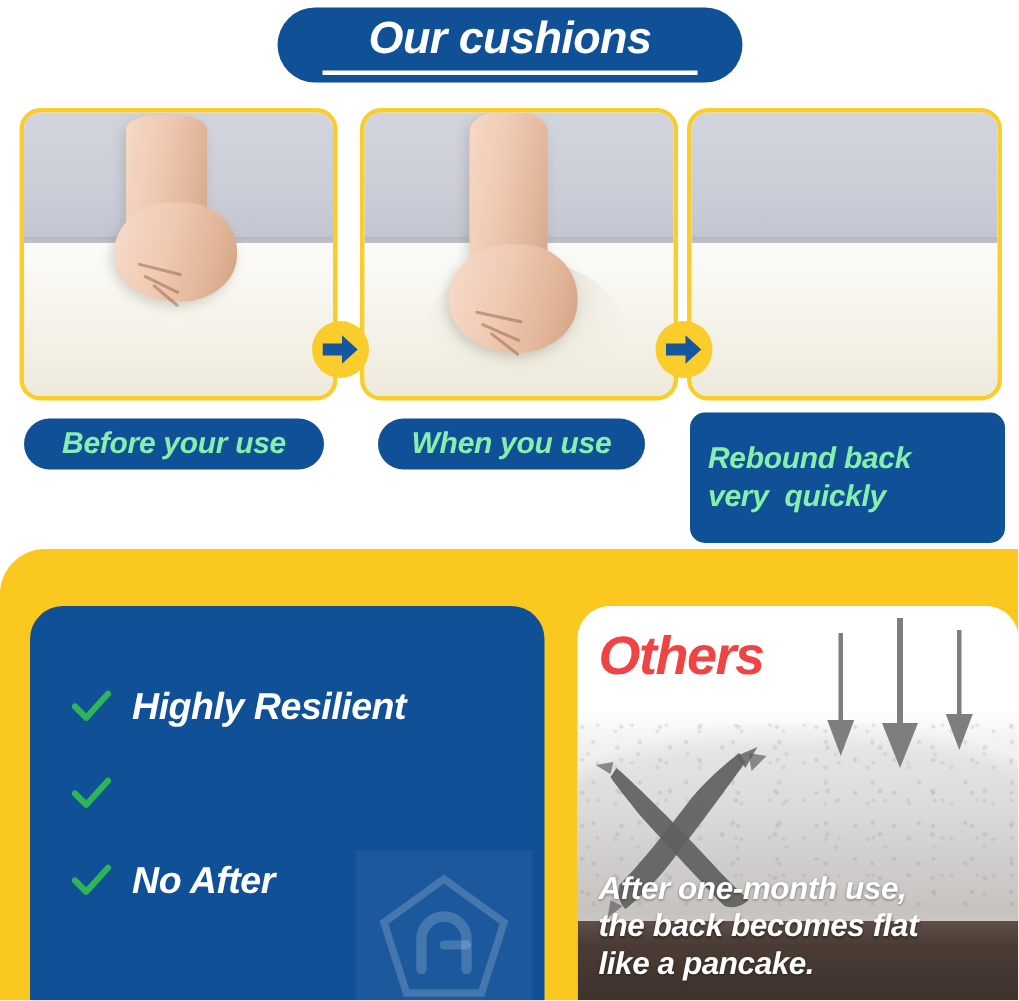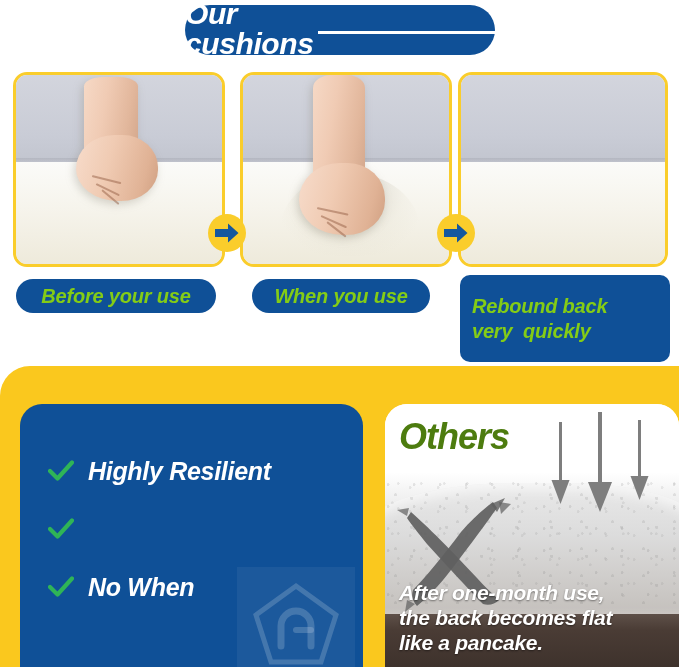--- a/index.html
+++ b/index.html
@@ -25,21 +25,21 @@
     position: absolute;
     left: 185px;
     top: 5px;
     width: 310px;
     height: 50px;
     background: #0F5097;
     border-radius: 26px;
     display: flex;
     align-items: center;
     justify-content: center;
-    flex-direction: row;
+    flex-direction: column;
     box-sizing: border-box;
   }
   .title-pill .title-text {
     color: #ffffff;
     font-size: 30px;
     font-weight: bold;
     font-style: italic;
     letter-spacing: -0.4px;
     line-height: 1;
     padding-bottom: 2px;
@@ -154,21 +154,21 @@
     z-index: 6;
   }
   .arrow-badge.a1 { left: 208px; top: 142px; }
   .arrow-badge.a2 { left: 437px; top: 142px; }
   .arrow-badge svg { display: block; }
 
   
   .cap-pill {
     position: absolute;
     background: #0F5097;
-    color: #84cc16;
+    color: #86efac;
     font-weight: bold;
     font-style: italic;
     display: flex;
     align-items: center;
     box-sizing: border-box;
   }
   .cap-pill.one-line {
     height: 34px;
     border-radius: 18px;
     justify-content: center;
@@ -312,21 +312,21 @@
     height: 50%;
     background: linear-gradient(180deg, #e9e9e9 0%, #dcdcdc 40%, #c4c0bc 100%);
     border-radius: 46% 40% 0 0 / 34% 30% 0 0;
     box-shadow: inset 0 6px 14px rgba(255,255,255,0.7);
   }
 
   .others-title {
     position: absolute;
     left: 14px;
     top: 12px;
-    color: #4d7c0f;
+    color: #ef4444;
     font-size: 36px;
     font-weight: bold;
     font-style: italic;
     letter-spacing: -1px;
     z-index: 4;
     text-shadow: 1px 1px 0 rgba(255,255,255,0.6);
   }
 
   .down-arrows {
     position: absolute;
@@ -461,21 +461,21 @@
           </svg>
         </span>
       </div>
 
       <div class="feature-row">
         <span class="check">
           <svg width="26" height="22" viewBox="0 0 26 22" aria-hidden="true">
             <path d="M2 11 L9.5 18.5 L24 2.5" fill="none" stroke="#2FB457" stroke-width="4.2" stroke-linecap="round" stroke-linejoin="round"></path>
           </svg>
         </span>
-        <span class="label">No When</span>
+        <span class="label">No After</span>
       </div>
 
     </div>
 
     <div class="watermark">
       <svg width="92" height="92" viewBox="0 0 92 92" aria-hidden="true">
         <path d="M46 6 L86 35 L71 82 L21 82 L6 35 Z" fill="none" stroke="rgba(255,255,255,0.20)" stroke-width="5"></path>
         <path d="M31 66 L31 46 A15 15 0 0 1 61 46 L61 66" fill="none" stroke="rgba(255,255,255,0.20)" stroke-width="7" stroke-linecap="round"></path>
         <path d="M46 50 L61 50" fill="none" stroke="rgba(255,255,255,0.20)" stroke-width="6" stroke-linecap="round"></path>
       </svg>

